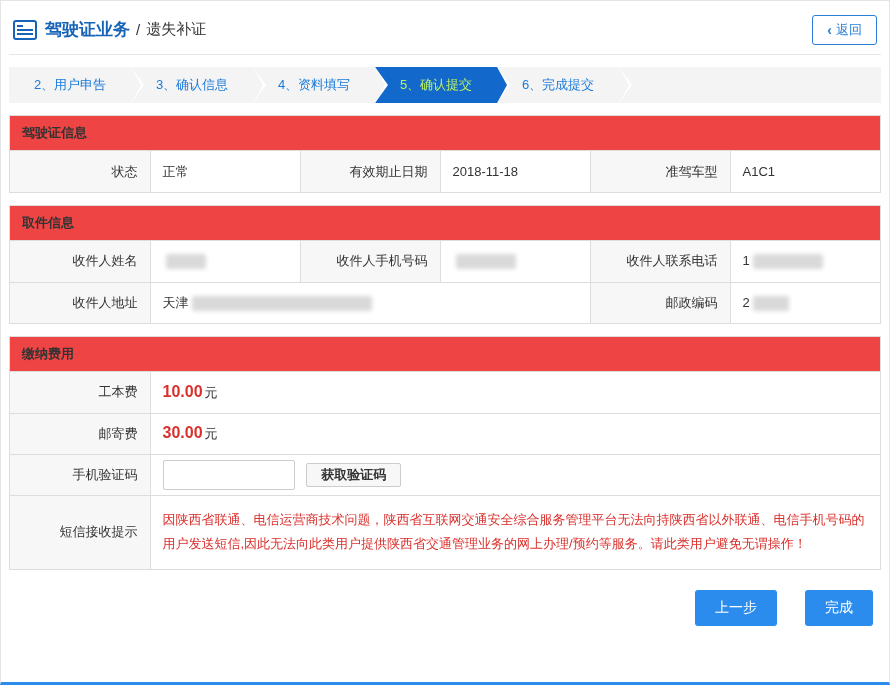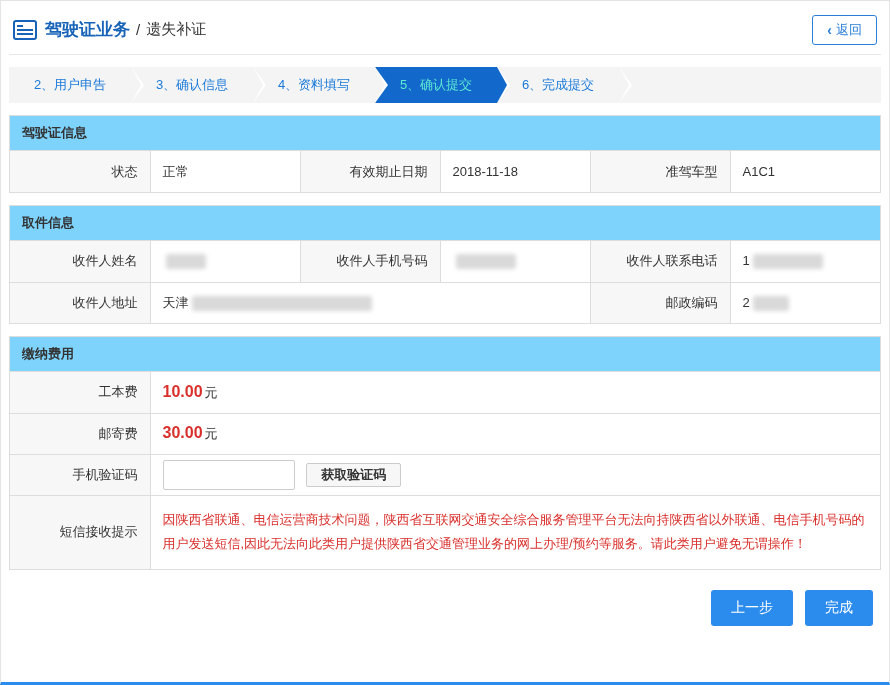--- a/index.html
+++ b/index.html
@@ -35,28 +35,28 @@
     content:""; position:absolute; top:0; right:-13px; z-index:2;
     border-top:18px solid transparent; border-bottom:18px solid transparent;
     border-left:13px solid #fff;
   }
   .step::before {
     content:""; position:absolute; top:0; right:-10px; z-index:3;
     border-top:18px solid transparent; border-bottom:18px solid transparent;
     border-left:10px solid #f4f4f4;
   }
   .step .lbl { position:relative; z-index:4; }
-  .step.active { background:#1269cb; color:#5eead4; }
+  .step.active { background:#1269cb; color:#bef264; }
   .step.active::before { border-left-color:#1269cb; }
   .step:last-of-type::before, .step:last-of-type::after { display:none; }
   .steps-filler { flex:1; background:#f4f4f4; }
   
   .section { margin-top:12px; border:1px solid #ddd; }
   .section-title {
-    background:#7dd3fc; border-bottom:1px solid #ddd;
+    background:#ef4444; border-bottom:1px solid #ddd;
     padding:8px 12px; font-weight:bold; font-size:13px; color:#333;
   }
   table { width:100%; border-collapse:collapse; font-size:13px; table-layout:fixed; }
   td { border-left:1px solid #ddd; border-top:1px solid #ddd; height:41px; padding:0 12px; vertical-align:middle; }
   td:first-child { border-left:none; }
   tr:first-child td { border-top:none; }
   .label-cell { background:#f7f7f7; text-align:right; color:#333; }
   .value-cell { background:#fff; text-align:left; overflow:hidden; white-space:nowrap; }
   col.lab { width:140px; }
   
@@ -73,21 +73,21 @@
   }
   .captcha-btn {
     height:24px; margin-left:8px; background:#f7f7f7; border:1px solid #ccc;
     border-radius:2px; padding:0 14px; font-size:13px; color:#333;
     cursor:pointer; font-family:inherit; vertical-align:middle; font-weight:bold;
   }
   .sms-cell { color:#d9302c; line-height:1.9; padding:12px; white-space:normal; font-size:13px; }
   .sms-row td { height:auto; }
   .sms-row .label-cell { white-space:nowrap;margin-top:40px; }
   
-  .footer { display:flex; justify-content:flex-end; gap:12px; margin-top:20px; padding-right:8px; }
+  .footer { display:flex; justify-content:flex-end; gap:28px; margin-top:20px; padding-right:8px; }
   .btn-primary {
     background:#2b8cee; color:#fff; border:none; border-radius:3px;
     padding:9px 20px; font-size:14px; cursor:pointer; font-family:inherit;
   }
 </style>
 </head>
 <body>
 
 <div class="page">
 

